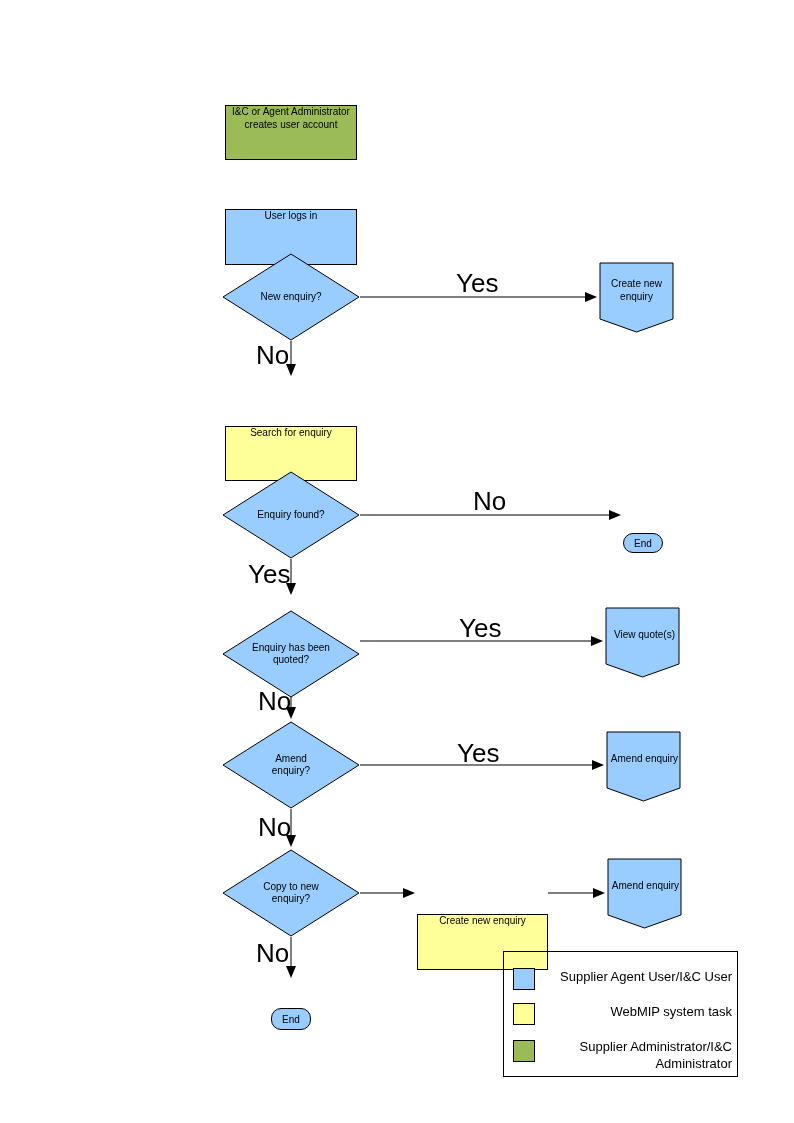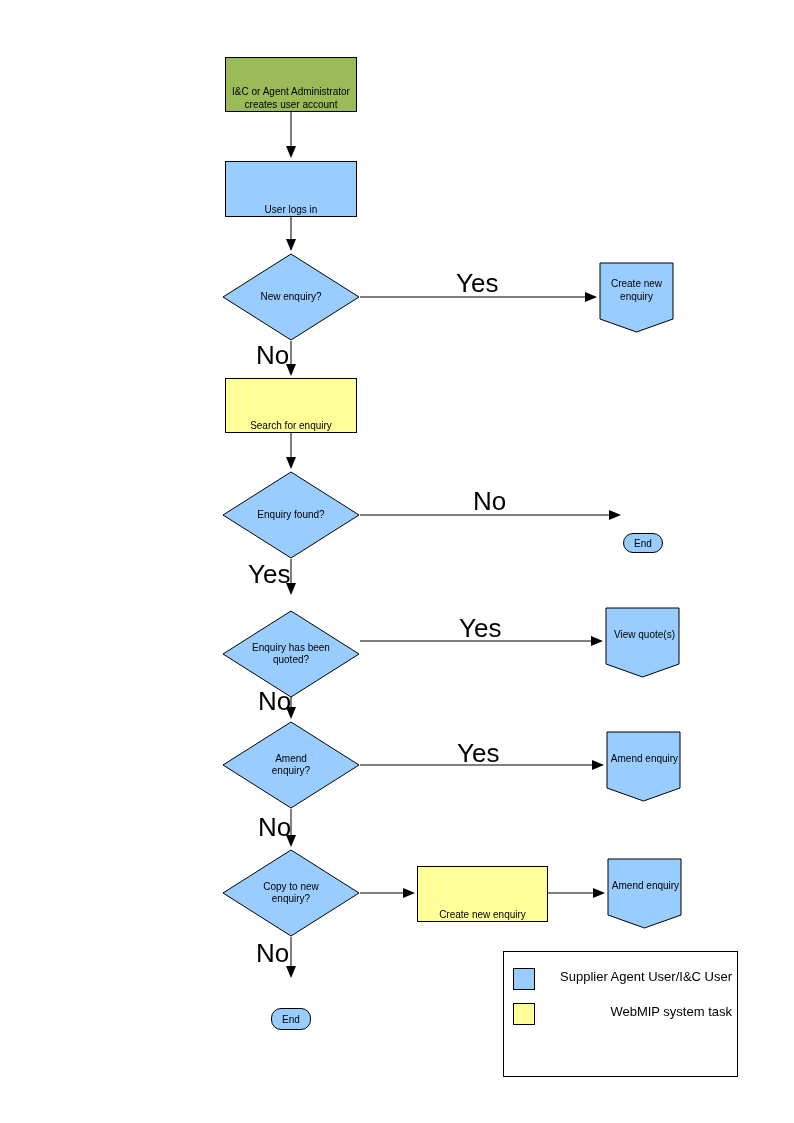--- a/index.html
+++ b/index.html
@@ -1,21 +1,21 @@
 <!DOCTYPE html>
 <html><head>
 <meta charset="utf-8">
 <style>
   html,body{margin:0;padding:0;background:#ffffff;}
   .canvas{
     position:relative;width:794px;height:1123px;background:#ffffff;
     font-family:"Liberation Sans", sans-serif;color:#000;overflow:hidden;
   }
   svg.connectors{position:absolute;left:0;top:0;width:794px;height:1123px;pointer-events:none;}
-  .node{position:absolute;display:flex;align-items:flex-end;justify-content:center;text-align:center;}
+  .node{position:absolute;display:flex;align-items:flex-start;justify-content:center;text-align:center;margin-top:48px;}
   .rect{border:1px solid #000;box-sizing:border-box;}
   .node .label{font-size:10px;line-height:1.25;padding:0 6px;}
   .shapewrap{position:absolute;}
   .shapewrap svg{position:absolute;left:0;top:0;display:block;}
   .shapewrap .label{
     position:absolute;left:0;top:0;width:100%;text-align:center;
     font-size:10px;line-height:1.25;display:flex;align-items:center;justify-content:center;
   }
   .terminator{
     position:absolute;border:1px solid #000;border-radius:10px;box-sizing:border-box;
@@ -154,15 +154,19 @@
 
   <div class="legend">
     <div class="legend-row" style="top:14px;height:34px;">
       <div class="legend-swatch" style="top: 2px; background-color: rgb(153, 204, 255);"></div>
       <span class="legend-label">Supplier Agent User/I&amp;C User</span>
     </div>
     <div class="legend-row" style="top:49px;height:34px;">
       <div class="legend-swatch" style="top: 2px; background-color: rgb(255, 255, 153);"></div>
       <span class="legend-label">WebMIP system task</span>
     </div>
+    <div class="legend-row" style="top:84px;height:40px;">
+      <div class="legend-swatch" style="top: 4px; background-color: rgb(155, 187, 89);"></div>
+      <span class="legend-label">Supplier Administrator/I&amp;C Administrator</span>
+    </div>
   </div>
 
 </div>
 
 </body></html>

